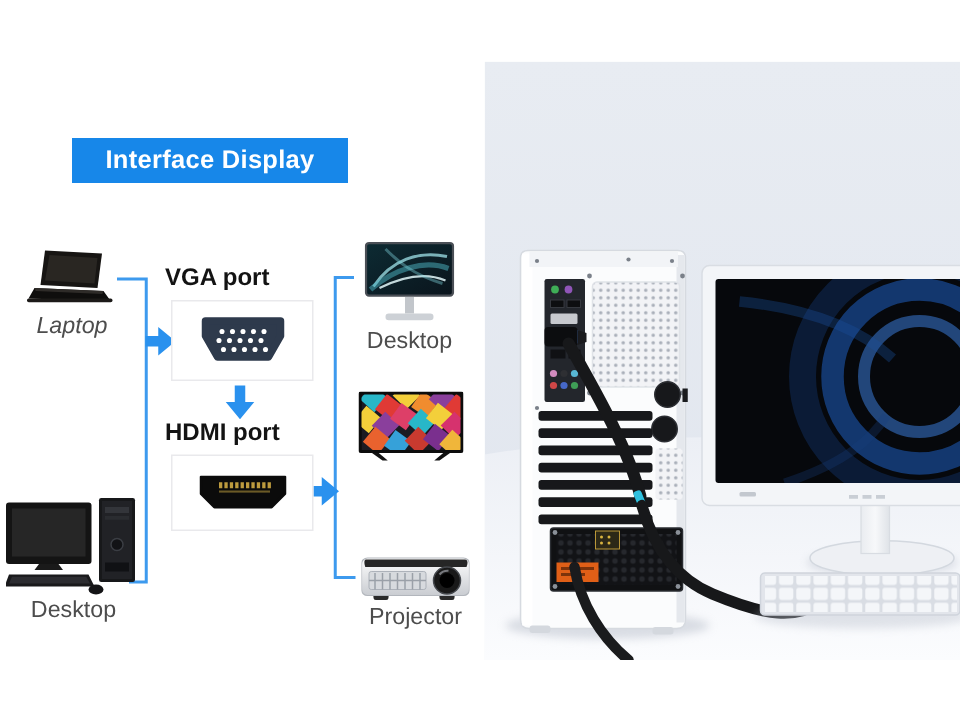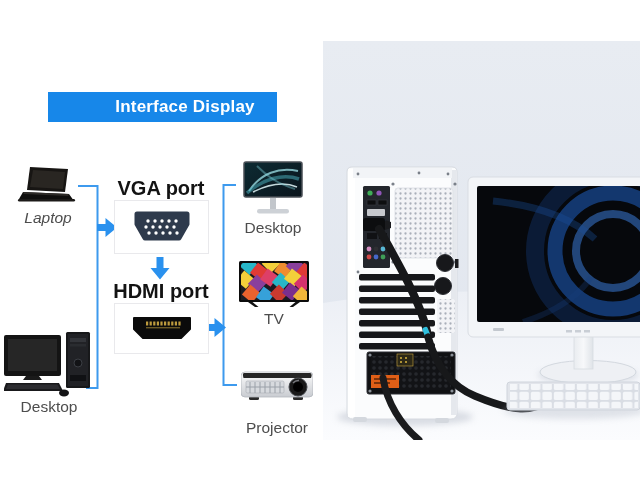--- a/index.html
+++ b/index.html
@@ -1,26 +1,26 @@
 <!DOCTYPE html>
 <html><head>
 <meta charset="utf-8">
 <style>
   html,body{margin:0;padding:0;width:640px;height:480px;background:#ffffff;
     font-family:"Liberation Sans",sans-serif;overflow:hidden;}
   .stage{position:absolute;left:0;top:0;width:640px;height:480px;}
   .banner{position:absolute;background:#1787e9;color:#ffffff;display:flex;
     align-items:center;justify-content:center;font-size:17px;font-weight:600;
-    letter-spacing:.2px;padding-left:45px;}
+    letter-spacing:.2px;}
   #banner-left{left:48px;top:92px;width:184px;height:30px;}
   #banner-right{left:377px;top:91px;width:220px;height:31px;}
   .icon-box{position:absolute;}
   .dev-label{position:absolute;color:#4d4d4d;font-size:15.5px;text-align:center;}
-  .col-title{position:absolute;color:#131313;font-weight:700;font-size:20px;
-    text-align:center;}
+  .col-title{position:absolute;color:#131313;font-weight:700;font-size:16px;
+    }
   .port-box{position:absolute;background:#ffffff;border:1px solid #e9e9ec;
     display:flex;align-items:center;justify-content:center;}
   #vga-box{left:114px;top:200px;width:93px;height:52px;}
   #hdmi-box{left:114px;top:303px;width:93px;height:49px;}
   #connector-overlay{position:absolute;left:0;top:0;pointer-events:none;}
   #photo{position:absolute;left:323px;top:41px;width:317px;height:399px;
     overflow:hidden;}
 </style>
 </head>
 <body>
@@ -157,21 +157,20 @@
           <rect x="20" y="28" width="13" height="13" fill="#36a1d9" transform="rotate(36 26 34)"></rect>
           <rect x="34" y="26" width="13" height="13" fill="#c93a2f" transform="rotate(44 40 32)"></rect>
           <rect x="46" y="24" width="13" height="13" fill="#7a2f8e" transform="rotate(38 52 30)"></rect>
           <rect x="57" y="28" width="13" height="13" fill="#f0b63a" transform="rotate(42 63 34)"></rect>
         </g>
       </g>
       <path d="M9,41 l7,5 h3.5 l-6,-5 z" fill="#111111"></path>
       <path d="M61,41 l-7,5 h-3.5 l6,-5 z" fill="#111111"></path>
     </svg>
   </div>
-  <div class="dev-label" style="left:239px;top:310px;width:70px;">TV</div>
 
   <div class="icon-box" style="left:241px;top:369px;">
     <svg width="72" height="33" viewBox="0 0 72 33">
       <defs>
         <linearGradient id="projG" x1="0" y1="0" x2="0" y2="1">
           <stop offset="0" stop-color="#fdfdfd"></stop>
             <stop offset="1" stop-color="#c9ccd1"></stop>
         </linearGradient>
       </defs>
       <rect x="8" y="27" width="10" height="4" rx="1.5" fill="#2a2a2a"></rect>
@@ -187,21 +186,21 @@
         <line x1="29" y1="13" x2="29" y2="24"></line>
           <line x1="34" y1="13" x2="34" y2="24"></line>
         <line x1="39" y1="13" x2="39" y2="24"></line>
         <line x1="5" y1="18" x2="43" y2="18"></line>
       </g>
       <circle cx="57" cy="18" r="9" fill="#191919" stroke="#44474c" stroke-width="1"></circle>
       <circle cx="57" cy="18" r="5" fill="#000000"></circle>
       <path d="M52,14 a7,7 0 0 1 6,-2.5" stroke="#8d9096" stroke-width="1.4" fill="none" opacity=".8"></path>
     </svg>
   </div>
-  <div class="dev-label" style="left:238px;top:403px;width:78px;margin-top:16px;">Projector</div>
+  <div class="dev-label" style="left:238px;top:403px;width:78px;">Projector</div>
 
   <div id="photo">
     <svg width="317" height="399" viewBox="0 0 317 399">
       <defs>
         <linearGradient id="wallG" x1="0" y1="0" x2="0" y2="1">
           <stop offset="0" stop-color="#e8ecf2"></stop>
             <stop offset="1" stop-color="#e0e5ee"></stop>
         </linearGradient>
         <linearGradient id="deskG" x1="0" y1="0" x2="0" y2="1">
           <stop offset="0" stop-color="#eceff5"></stop>

